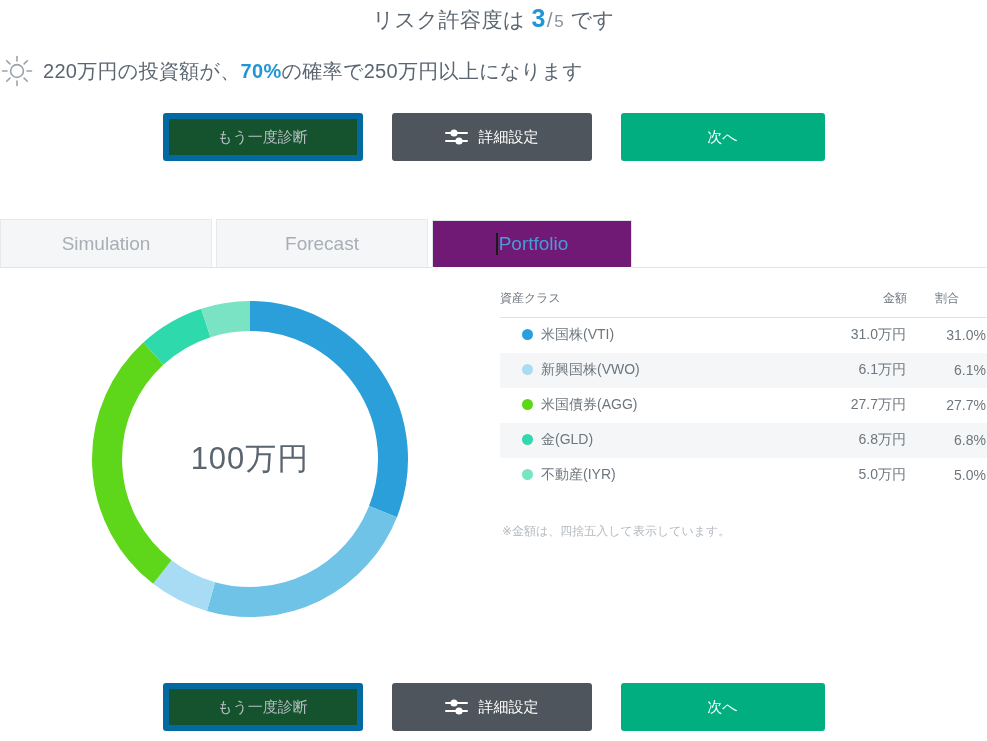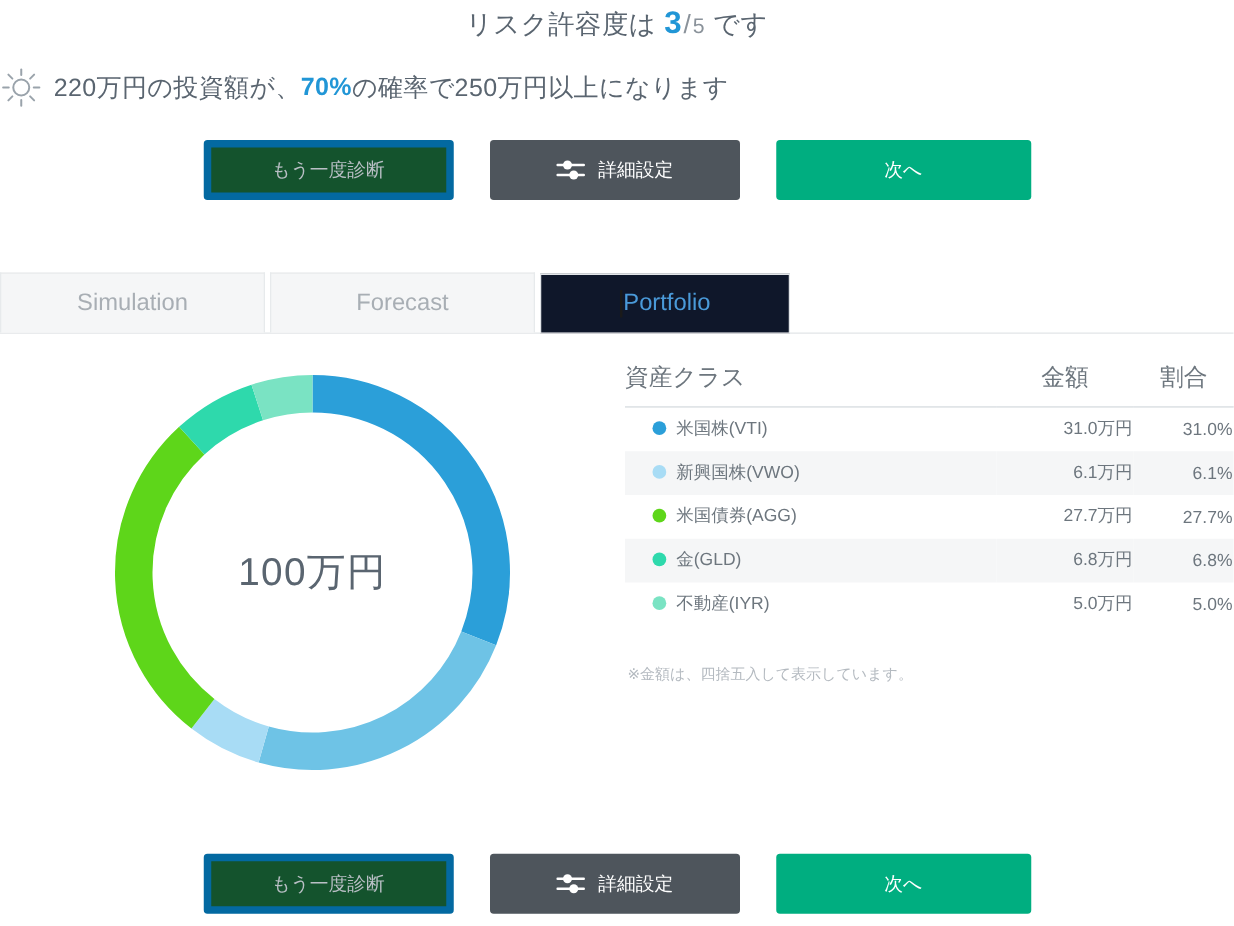--- a/index.html
+++ b/index.html
@@ -126,21 +126,21 @@
   .tab-inactive {
     width: 212px;
     background: #f5f6f7;
     color: #a8aeb4;
     border: 1px solid #e7eaec;
     border-bottom: none;
     margin-right: 4px;
   }
   .tab-active {
     width: 200px;
-    background: #0f172a;
+    background: #701a75;
     color: #4a9ad9;
     border: 1px solid #e2e5e8;
     border-bottom: 1px solid #ffffff;
     margin-bottom: -1px;
     margin-right: 4px;
   }
   .caret {
     display: inline-block;
     width: 2px;
     height: 22px;
@@ -189,24 +189,24 @@
   table.pf {
     width: 100%;
     border-collapse: collapse;
     font-size: 14px;
   }
   table.pf thead th {
     font-weight: normal;
     color: #6d767e;
     padding: 8px 0 10px 0;
     border-bottom: 1px solid #dfe3e6;
-    font-size: 19px;
+    font-size: 12px;
   }
   th.c-class { text-align: left; padding-left: 22px; }
-  th.c-amount { width: 110px; }
+  th.c-amount { text-align: right; width: 110px; }
   th.c-ratio  { width: 80px; padding-right: 12px; }
 
   table.pf tbody tr { height: 35px; }
   table.pf tbody tr:nth-child(even) { background: #f5f6f7; }
   table.pf tbody td {
     color: #6d767e;
     font-size: 14px;
   }
   td.c-class {
     text-align: left;

